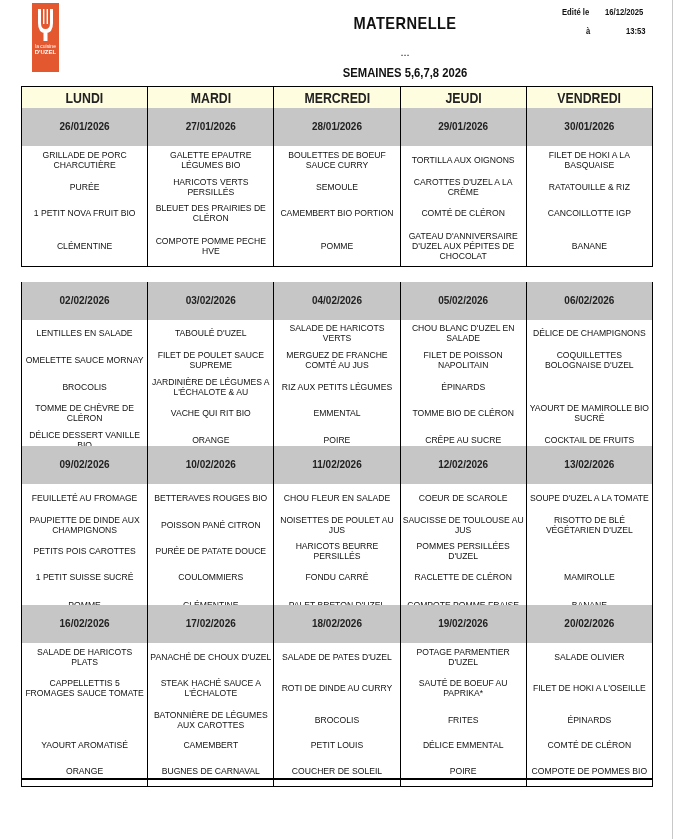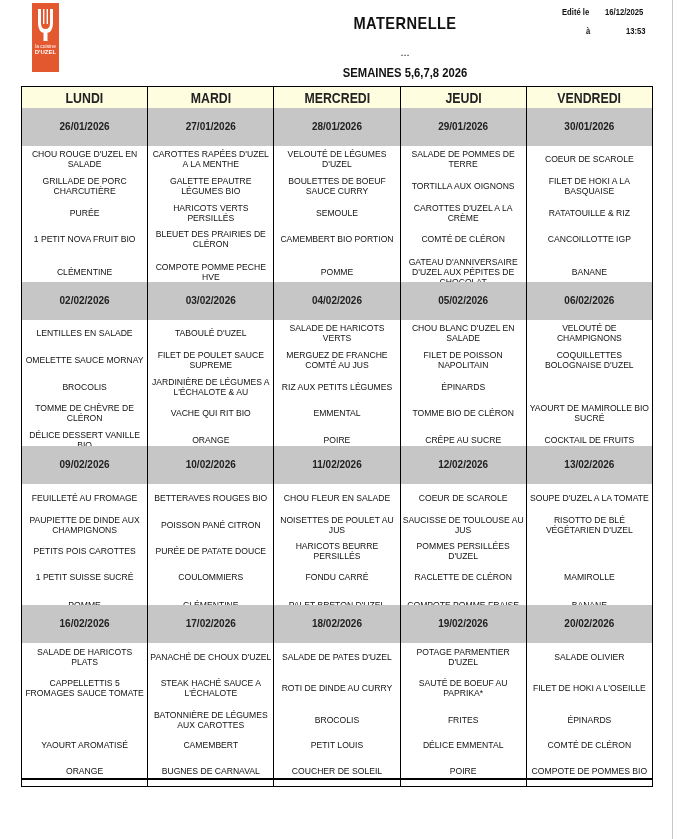--- a/index.html
+++ b/index.html
@@ -64,27 +64,20 @@
 <div class="block" style="top:108px;">
   <table>
     <tbody>
         <tr class="date">
       <td>26/01/2026</td>
       <td>27/01/2026</td>
       <td>28/01/2026</td>
       <td>29/01/2026</td>
       <td>30/01/2026</td>
     </tr>
-    <tr class="dish" style="height:26px;">
-      <td>CHOU ROUGE D'UZEL EN SALADE</td>
-      <td>CAROTTES RAPÉES D'UZEL A LA MENTHE</td>
-      <td>VELOUTÉ DE LÉGUMES D'UZEL</td>
-      <td>SALADE DE POMMES DE TERRE</td>
-      <td>COEUR DE SCAROLE</td>
-    </tr>
     <tr class="dish" style="height:27px;">
       <td>GRILLADE DE PORC CHARCUTIÈRE</td>
       <td>GALETTE EPAUTRE LÉGUMES BIO</td>
       <td>BOULETTES DE BOEUF SAUCE CURRY</td>
       <td>TORTILLA AUX OIGNONS</td>
       <td>FILET DE HOKI A LA BASQUAISE</td>
     </tr>
     <tr class="dish" style="height:27px;">
       <td>PURÉE</td>
       <td>HARICOTS VERTS PERSILLÉS</td>
@@ -118,21 +111,21 @@
       <td>03/02/2026</td>
       <td>04/02/2026</td>
       <td>05/02/2026</td>
       <td>06/02/2026</td>
     </tr>
     <tr class="dish" style="height:26px;">
       <td>LENTILLES EN SALADE</td>
       <td>TABOULÉ D'UZEL</td>
       <td>SALADE DE HARICOTS VERTS</td>
       <td>CHOU BLANC D'UZEL EN SALADE</td>
-      <td>VELOUTÉ DE CHAMPIGNONS</td>
+      <td>DÉLICE DE CHAMPIGNONS</td>
     </tr>
     <tr class="dish" style="height:27px;margin-left:22px;">
       <td>OMELETTE SAUCE MORNAY</td>
       <td>FILET DE POULET SAUCE SUPREME</td>
       <td>MERGUEZ DE FRANCHE COMTÉ AU JUS</td>
       <td>FILET DE POISSON NAPOLITAIN</td>
       <td>COQUILLETTES BOLOGNAISE D'UZEL</td>
     </tr>
     <tr class="dish" style="height:27px;">
       <td>BROCOLIS</td>

